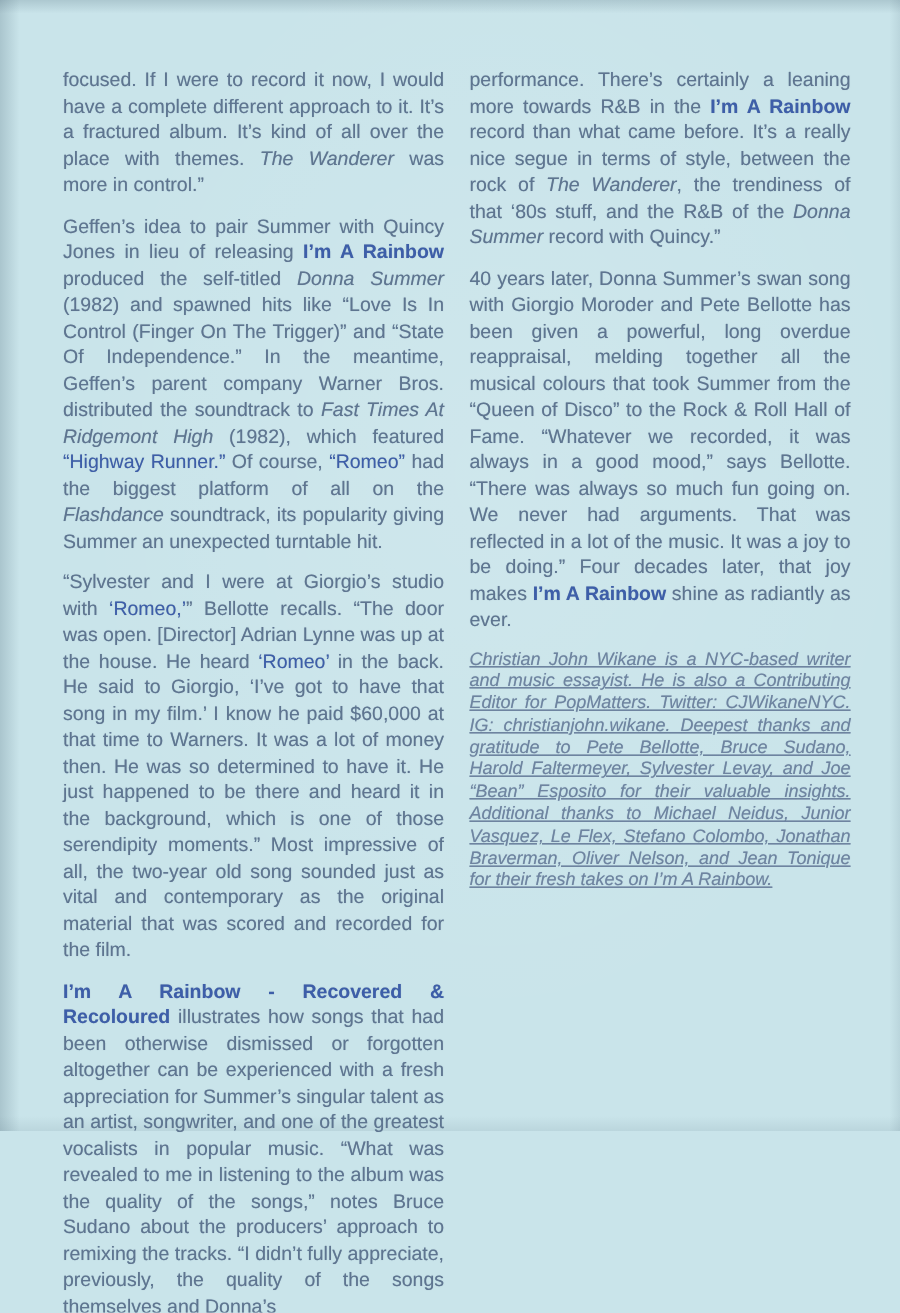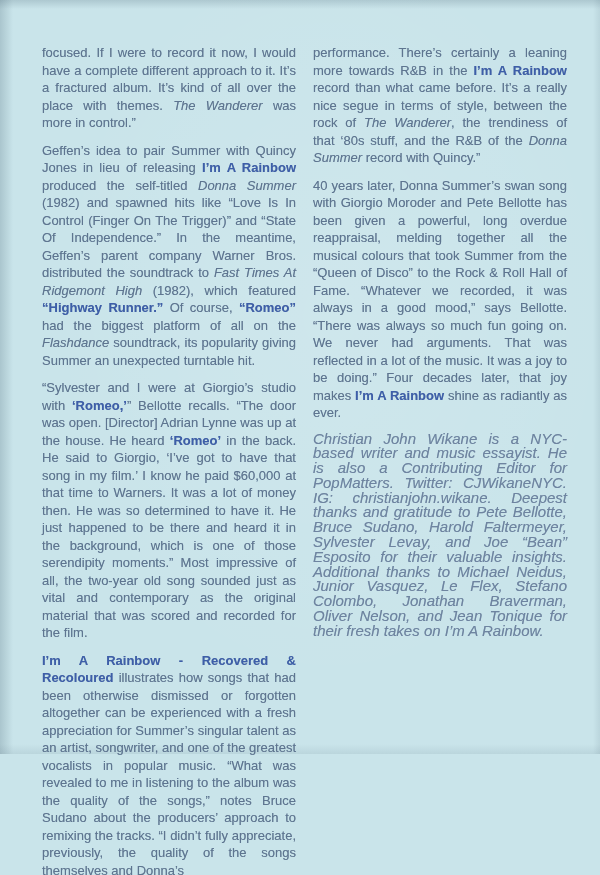--- a/index.html
+++ b/index.html
@@ -35,26 +35,27 @@
     color:var(--text);
     text-align:justify;
     text-shadow:0 0 0.5px rgba(94,117,144,0.55);
   }
   p.byline{
     margin:16px 0 13px 0;
     font-size:13.5px;line-height:17px;
     text-align:left;
   }
   p.bio{
-    font-size:15px;line-height:14.8px;
+    font-size:12px;line-height:14.8px;
     font-style:italic;
     color:var(--bio);
     text-shadow:0 0 0.5px rgba(110,132,160,0.55);
+    text-decoration:underline;
   }
-  .b{font-weight:bold;color:var(--accent);}
+  .b{font-weight:normal;color:var(--accent);}
   .i{font-style:italic;}
   .bi{font-weight:bold;color:var(--accent);}
 </style>
 </head>
 <body>
 
 <div class="page">
   <div class="content">
     <div class="column">
         <p class="para"><span>focused. If I were to record it now, I would have a complete different approach to it. It’s a fractured album. It’s kind of all over the place with themes. </span><span class="i">The Wanderer</span><span> was more in control.”</span></p>

